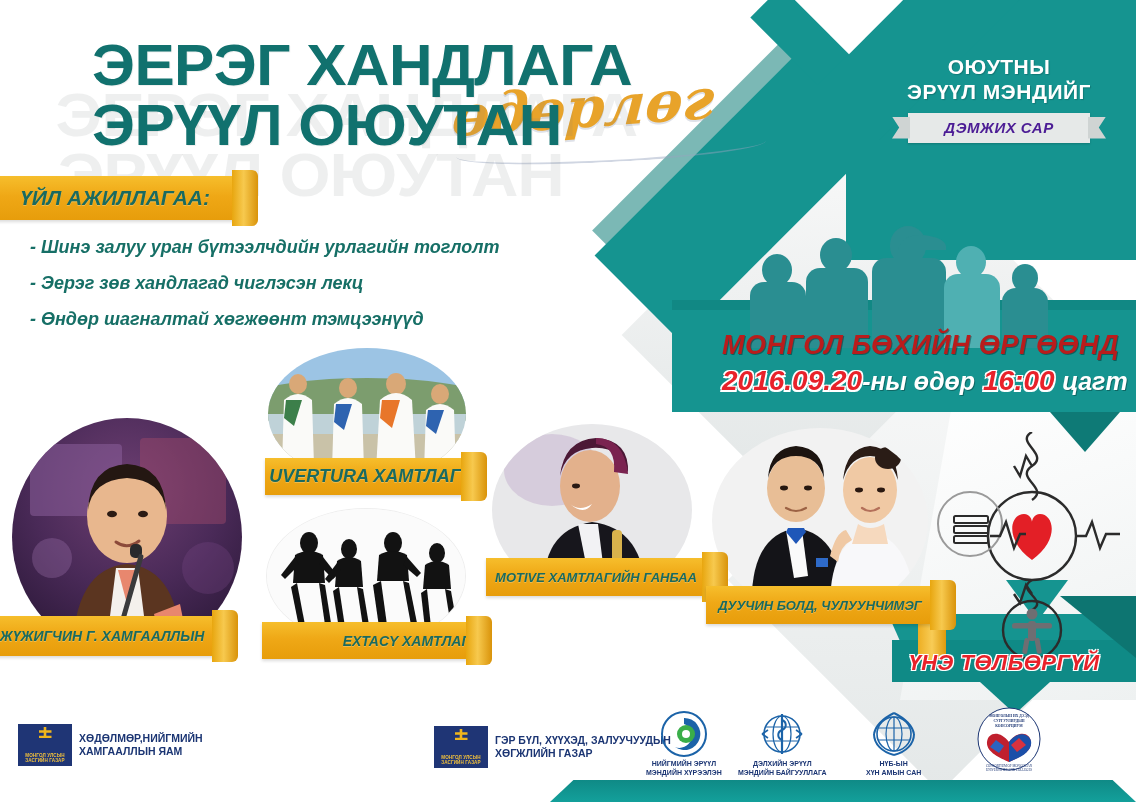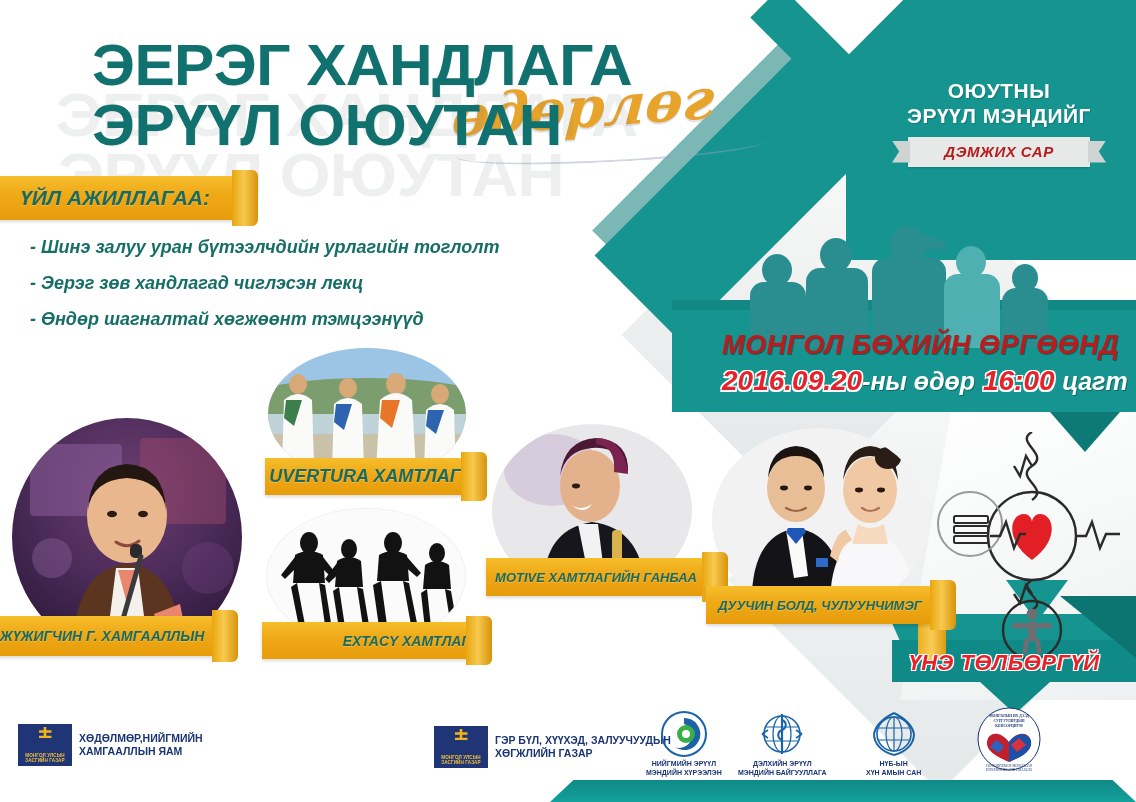--- a/index.html
+++ b/index.html
@@ -138,39 +138,39 @@
     text-shadow: 0 2px 0 rgba(160,170,190,.35);
   }
   .script-underline {
     position: absolute; top: 136px; left: 456px; width: 310px; height: 26px;
     border-bottom: 2px solid rgba(150,165,190,.45);
     border-radius: 0 0 60% 60%;
     transform: rotate(-3deg);
   }
 
   
-  .tr-banner { position: absolute; top: 55px; right: 22px; z-index: 8; text-align: center; width: 230px; margin-top: 24px; }
+  .tr-banner { position: absolute; top: 55px; right: 22px; z-index: 8; text-align: center; width: 230px; }
   .tr-line {
     color: #ffffff; font-weight: bold; font-size: 21px; line-height: 1.18;
     letter-spacing: .5px;
     text-shadow: 1px 1px 1px rgba(0,0,0,.18);
   }
   .ribbon-grey {
     position: relative; margin: 8px auto 0; width: 182px; height: 30px;
     background: #E6E9E8; display: flex; align-items: center; justify-content: center;
     box-shadow: 0 1px 2px rgba(0,0,0,.18);
   }
   .ribbon-grey::before, .ribbon-grey::after {
     content: ""; position: absolute; top: 4px; width: 18px; height: 22px;
     background: #CFD4D3;
   }
   .ribbon-grey::before { left: -16px; clip-path: polygon(0 0, 100% 0, 100% 100%, 0 100%, 40% 50%); }
   .ribbon-grey::after  { right: -16px; clip-path: polygon(0 0, 100% 0, 60% 50%, 100% 100%, 0 100%); }
   .ribbon-grey span {
-    color: #b91c1c; font-weight: bold; font-style: italic; font-size: 15px; letter-spacing: .5px;
+    color: #4c1d95; font-weight: bold; font-style: italic; font-size: 15px; letter-spacing: .5px;
   }
 
   
   .gold-ribbon {
     position: absolute; z-index: 9;
     background: linear-gradient(180deg,#F6BE2C 0%, #EFA816 45%, #E79D0B 100%);
     display: flex; align-items: center;
     box-shadow: 0 2px 3px rgba(0,0,0,.14);
   }
   .gold-ribbon .rib-text {

